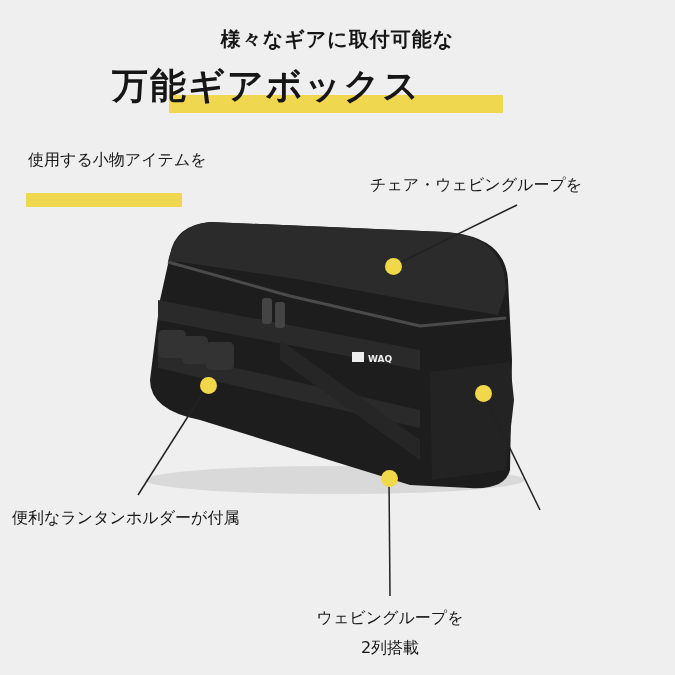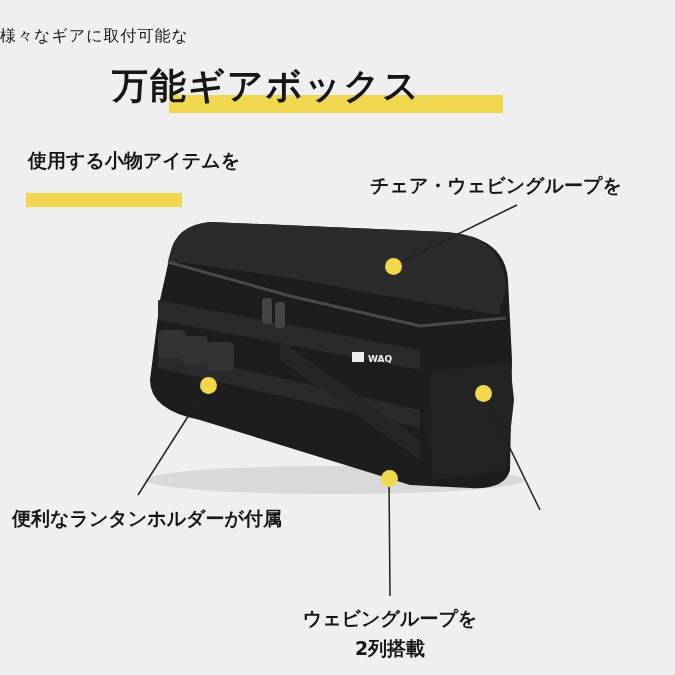--- a/index.html
+++ b/index.html
@@ -1,22 +1,22 @@
 <!DOCTYPE html>
 <html><head>
   <meta charset="utf-8">
   <style>
     html, body { margin:0; padding:0; }
     body { width:675px; height:675px; background:#efefef; position:relative; overflow:hidden;
       font-family:"DejaVu Sans","Liberation Sans",sans-serif; color:#161616; }
     .abs { position:absolute; }
-    .subtitle { left:0; width:675px; top:26px; text-align:left; font-size:16px; font-weight:normal; letter-spacing:1px; }
+    .subtitle { left:0; width:675px; top:26px; text-align:center; font-size:20px; font-weight:bold; letter-spacing:1px; }
     .hl-main { left:169px; top:95px; width:334px; height:18px; background:#f0d750; }
     .title { left:0; width:533px; top:62px; text-align:center; font-size:36px; font-weight:bold; letter-spacing:2px; }
-    .label { font-size:19px; font-weight:bold; line-height:30px; white-space:nowrap; }
+    .label { font-size:16px; font-weight:normal; line-height:30px; white-space:nowrap; }
     .hl-small { left:26px; top:193px; width:156px; height:14px; background:#f0d750; }
     .dot { width:17px; height:17px; border-radius:50%; background:#f0d84a; margin:-8px 0 0 -8px; }
     svg.lines { position:absolute; left:0; top:0; }
   </style>
 </head>
 <body>
 
 <div class="abs subtitle">様々なギアに取付可能な</div>
 <div class="abs hl-main"></div>
 <div class="abs title">万能ギアボックス</div>

